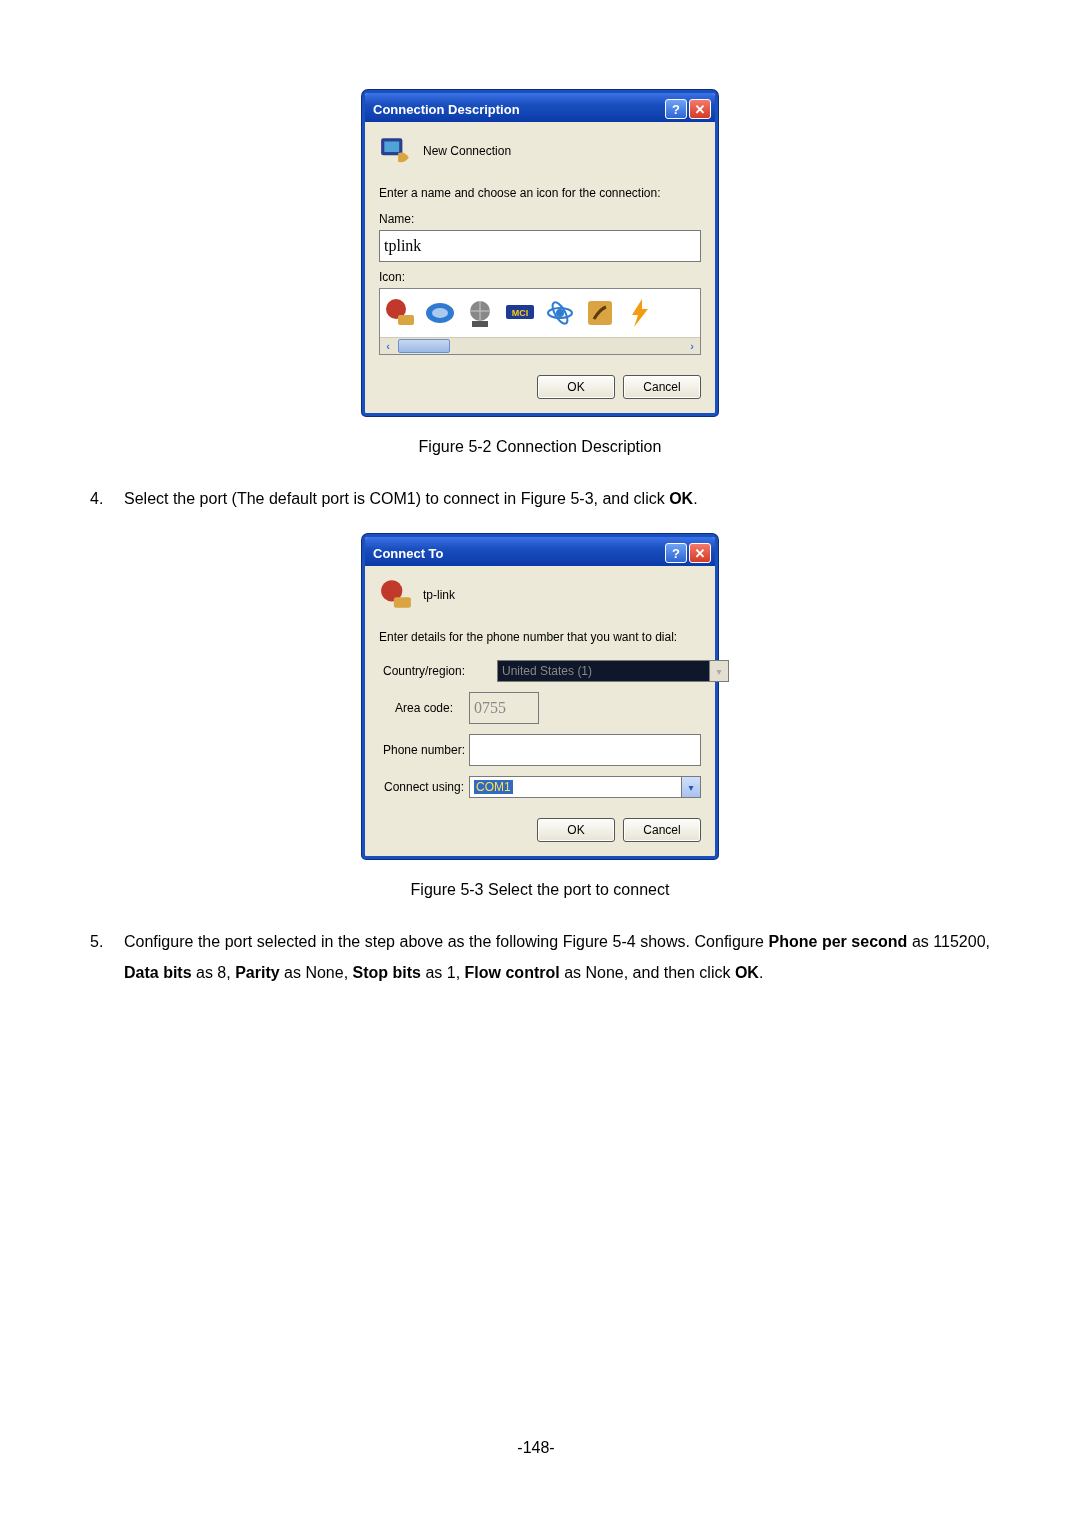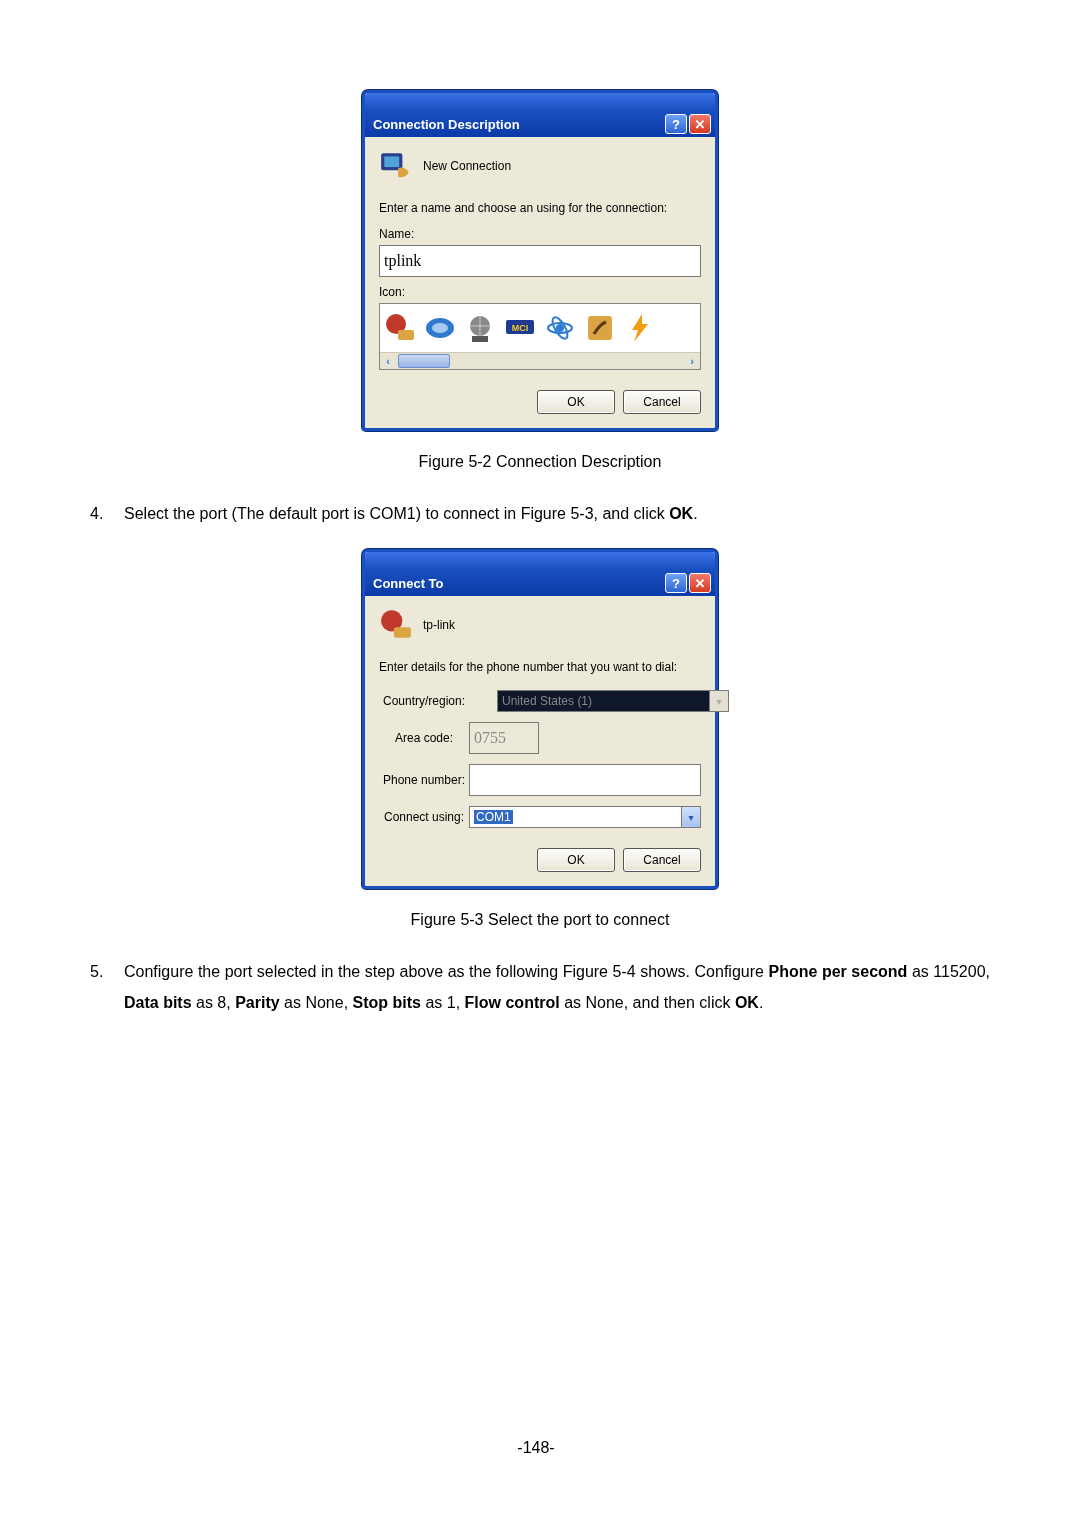--- a/index.html
+++ b/index.html
@@ -27,21 +27,21 @@
     font-size: 12px;
     color: #000;
   }
   .titlebar {
     display: flex;
     align-items: center;
     justify-content: space-between;
     background: linear-gradient(#3b72e6, #1a4fbf 40%, #0b3aa8);
     color: #fff;
     font-weight: bold;
-    padding: 21px 4px 3px 8px;
+    padding: 6px 4px 3px 8px;
     border-radius: 3px 3px 0 0;
   }
   .titlebar .title {
     font-size: 13px;
   }
   .titlebar .tbtns {
     display: flex;
     gap: 2px;
   }
   .tbtn {
@@ -199,21 +199,21 @@
     justify-content: center;
     color: #2a55b8;
     font-size: 10px;
   }
   .select.disabled .chev {
     color: #aaa;
     background: #e3e0d1;
   }
   .select.selected .selval {
     background: #316ac5;
-    color: #ffffff;
+    color: #fde047;
     padding: 0 2px;
   }
   
   .caption {
     text-align: center;
     font-size: 16px;
     margin: 22px 0 28px 0;
   }
   .numitem {
     display: flex;
@@ -256,21 +256,21 @@
     </div>
     <div class="dialog-body">
       <div class="conn-row">
         <svg class="big-icon svg-icon" viewBox="0 0 32 32">
           <rect x="2" y="4" width="20" height="16" rx="2" fill="#2a3f8f"></rect>
           <rect x="5" y="7" width="14" height="10" fill="#4fa3d8"></rect>
           <path d="M18 18 q6 -2 10 4 q-4 6 -10 4 z" fill="#d9a441"></path>
         </svg>
         <span>New Connection</span>
       </div>
-      <span class="lbl">Enter a name and choose an using for the connection:</span>
+      <span class="lbl">Enter a name and choose an icon for the connection:</span>
       <span class="lbl" style="margin-top:12px;">Name:</span>
       <input class="txtinput" value="tplink" style="">
       <span class="lbl" style="margin-top:8px;">Icon:</span>
       <div class="icon-picker">
         <div class="icon-row">
           <svg class="ico svg-icon" viewBox="0 0 32 32">
               <circle cx="12" cy="12" r="10" fill="#c0392b"></circle>
               <rect x="14" y="18" width="16" height="10" rx="2" fill="#d9a441"></rect>
             </svg>
           <svg class="ico svg-icon" viewBox="0 0 32 32">

